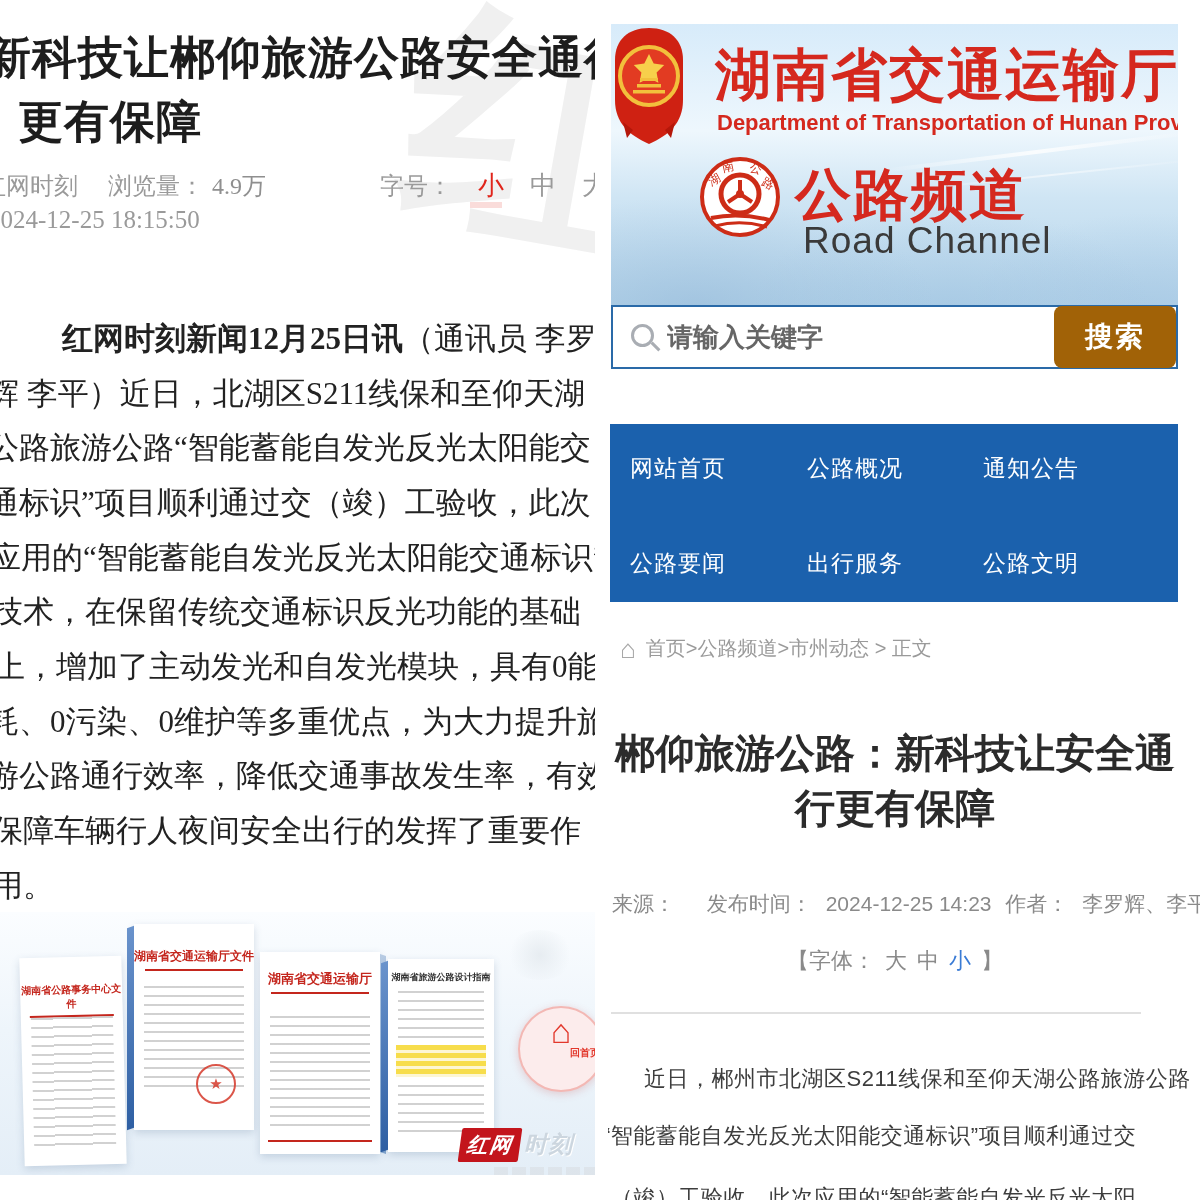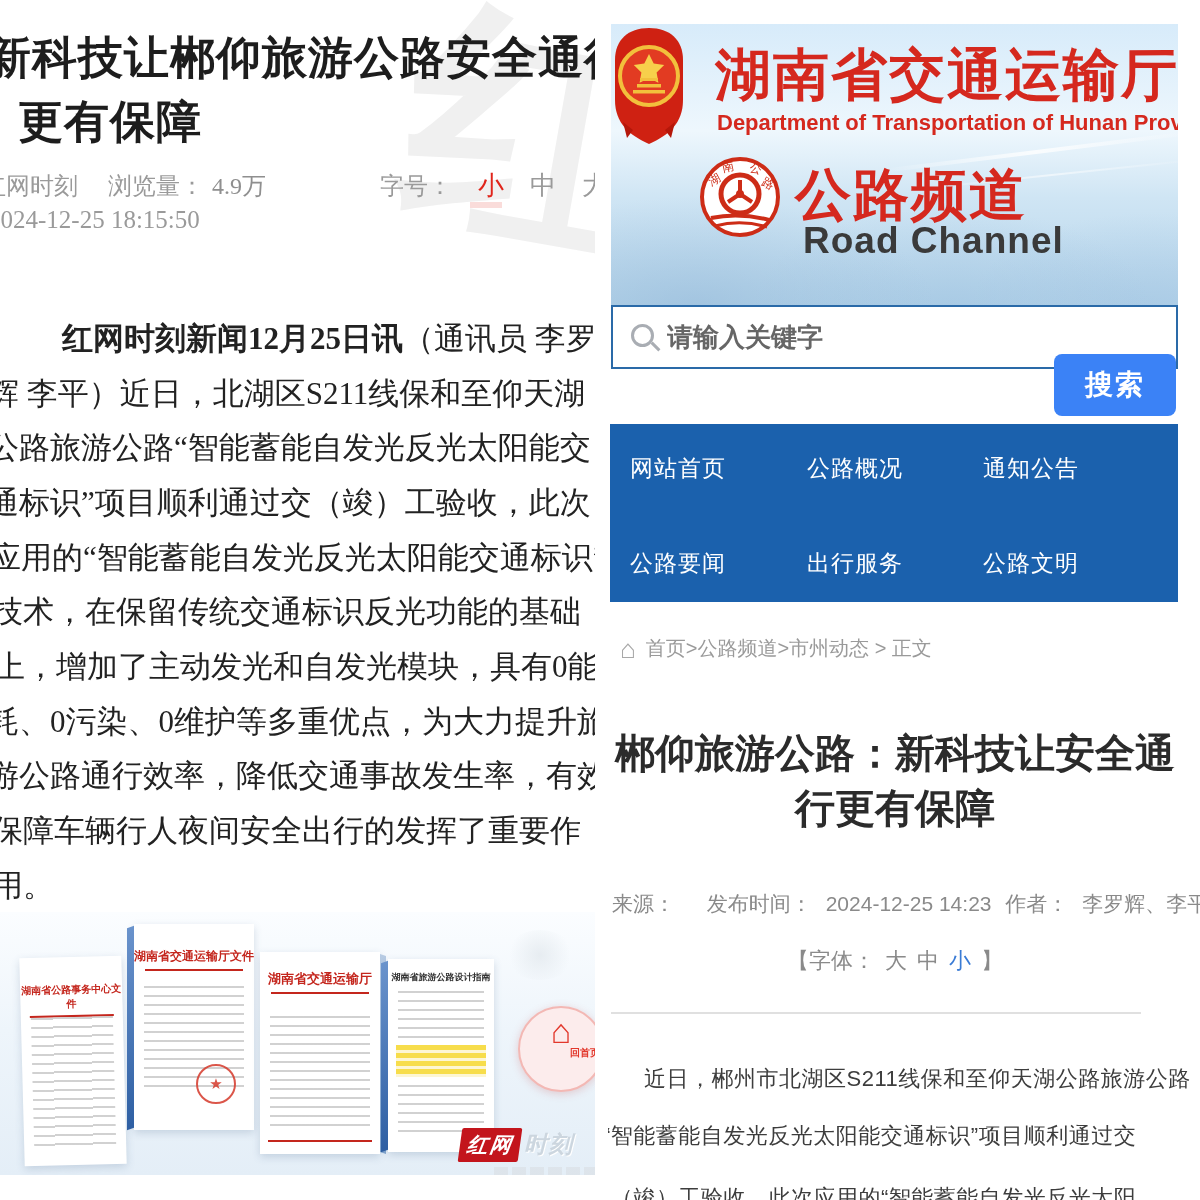--- a/index.html
+++ b/index.html
@@ -71,33 +71,33 @@
      background:radial-gradient(60% 100% at 15% 100%,rgba(140,178,212,.45),transparent 70%),
                 radial-gradient(50% 90% at 60% 100%,rgba(150,188,220,.40),transparent 70%),
                 radial-gradient(45% 85% at 95% 100%,rgba(158,193,224,.45),transparent 70%);}
   .bline{position:absolute;height:4px;
      background:linear-gradient(90deg,rgba(255,255,255,0),rgba(255,255,255,.8),rgba(235,243,250,.15));}
   #bline1{left:265px;top:126px;width:320px;transform:rotate(-7deg);}
   #bline2{left:300px;top:150px;width:280px;height:2px;transform:rotate(-6deg);opacity:.7;}
   #org-cn{left:104px;top:14px;font-size:56px;font-weight:700;color:#d5281e;letter-spacing:2px;}
   #org-en{left:106px;top:86px;font-size:22px;font-weight:700;color:#d5281e;}
   #channel-cn{left:184px;top:134px;font-size:56px;font-weight:700;color:#d5281e;letter-spacing:2px;}
-  #channel-en{left:192px;top:196px;font-size:37px;font-weight:700;color:#3a3a3a;letter-spacing:1px;}
+  #channel-en{left:192px;top:196px;font-size:37px;font-weight:400;color:#3a3a3a;letter-spacing:1px;}
   #search-bar{left:3px;top:305px;width:567px;height:64px;background:#fff;
      border:2px solid #2a6aa8;box-sizing:border-box;}
   .mag{position:absolute;left:18px;top:17px;width:17px;height:17px;border:3px solid #a9adb3;
      border-radius:50%;}
   .mag::after{content:'';position:absolute;width:11px;height:3px;background:#a9adb3;
      transform:rotate(45deg);right:-10px;bottom:-4px;}
   #search-input{position:absolute;left:52px;top:2px;width:380px;height:54px;border:none;
      outline:none;font-size:26px;color:#333;font-family:inherit;background:transparent;font-weight:bold;}
   #search-input::placeholder{color:#666;}
-  #search-btn{position:absolute;right:0px;top:-1px;width:122px;height:62px;background:#3b82f6;
+  #search-btn{position:absolute;right:0px;top:-1px;width:122px;height:62px;background:#a16207;
      color:#fff;font-size:28px;font-weight:700;border:none;border-radius:8px;
-     font-family:inherit;letter-spacing:2px;margin-top:48px;}
+     font-family:inherit;letter-spacing:2px;}
   #nav{left:2px;top:424px;width:568px;height:178px;background:#1b61ad;}
   .nav-item{position:absolute;color:#fff;font-size:23px;letter-spacing:1px;cursor:pointer;}
   #bc{left:12px;top:634px;color:#9a9a9a;font-size:20px;}
   #bc .h-ico{font-size:26px;color:#a8a8a8;vertical-align:-3px;margin-right:10px;}
   #r-title{left:4px;top:726px;width:566px;text-align:center;font-size:40px;font-weight:700;
      color:#2b2b2b;line-height:55px;}
   #r-meta{left:4px;top:890px;font-size:21px;color:#8a8a8a;white-space:nowrap;}
   #r-meta span{margin-right:8px;}
   #r-fontrow{left:4px;top:946px;width:566px;text-align:center;font-size:22px;color:#8a8a8a;}
   #r-fontrow span{margin:0 5px;}

